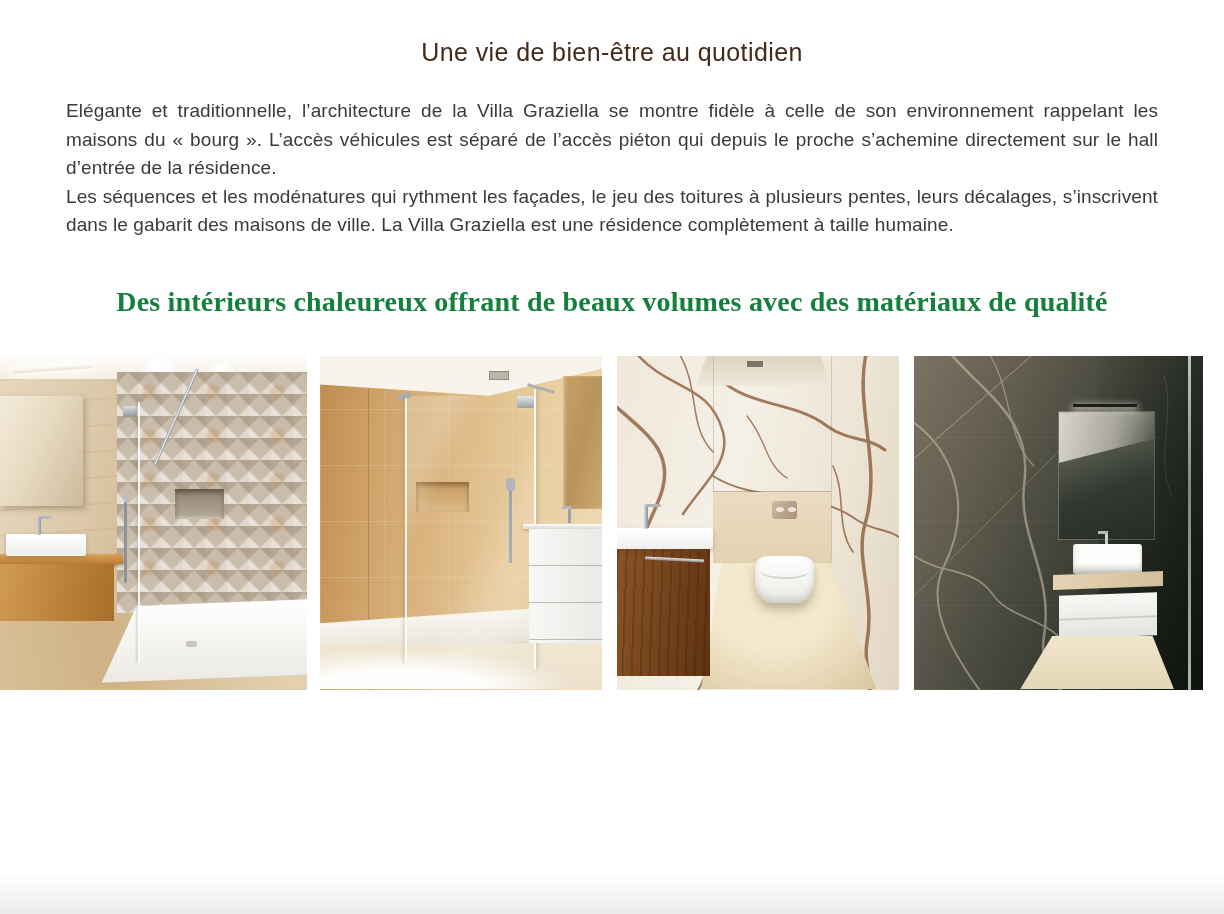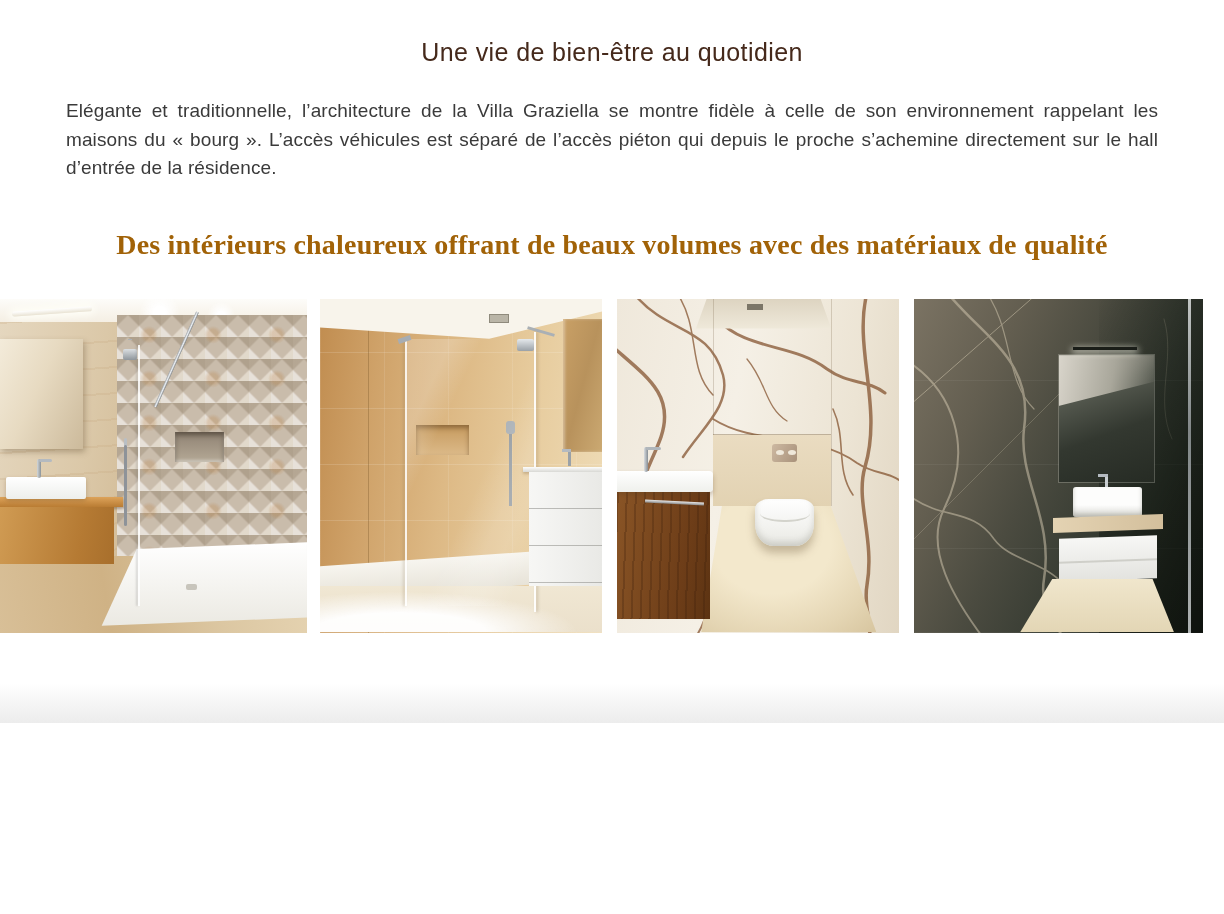--- a/index.html
+++ b/index.html
@@ -1,25 +1,25 @@
 <!DOCTYPE html>
 <html><head>
 <meta charset="utf-8">
 <style>
   html,body{margin:0;padding:0;background:#ffffff;}
-  .page{position:relative;width:1224px;height:723px;background:#ffffff;overflow:hidden;
+  .page{position:relative;width:1224px;height:914px;background:#ffffff;overflow:hidden;
         font-family:"Liberation Sans",sans-serif;}
   .title{margin:38px 0 0;text-align:center;font-size:25px;font-weight:400;
          color:#45291b;letter-spacing:.4px;}
   .body-text{padding:0 66px;margin-top:30px;font-size:19px;line-height:28.5px;
          color:#3a3a3a;text-align:justify;letter-spacing:.1px;}
   .body-text p{margin:0;}
   .body-text p.spaced{margin-top:28px;}
   .subheading{margin:46px 40px 0;text-align:center;font-family:"Liberation Serif",serif;
-         font-weight:700;font-size:28px;color:#a16207;letter-spacing:.2px;}
+         font-weight:700;font-size:28px;color:#15803d;letter-spacing:.2px;}
   .gallery{display:flex;margin-top:38px;}
   .photo{position:relative;overflow:hidden;height:334px;background:#e6dbc8;flex:none;}
   .abs{position:absolute;}
   .ph1{width:307px;margin-right:13px;}
   .ph2{width:282px;margin-right:15px;}
   .ph3{width:282px;margin-right:15px;}
   .ph4{width:289px;}
 
   
   .p1-ceiling{left:0;top:0;width:100%;height:9%;
@@ -180,20 +180,21 @@
 </style>
 </head>
 <body>
 
 <div class="page">
 
   <h1 class="title">Une vie de bien-être au quotidien</h1>
 
   <div class="body-text">
     <p>Elégante et traditionnelle, l’architecture de la Villa Graziella se montre fidèle à celle de son environnement rappelant les maisons du « bourg ». L’accès véhicules est séparé de l’accès piéton qui depuis le proche s’achemine directement sur le hall d’entrée de la résidence.</p>
+    <p>Les séquences et les modénatures qui rythment les façades, le jeu des toitures à plusieurs pentes, leurs décalages, s’inscrivent dans le gabarit des maisons de ville. La Villa Graziella est une résidence complètement à taille humaine.</p>
   </div>
 
   <h2 class="subheading">Des intérieurs chaleureux offrant de beaux volumes avec des matériaux de qualité</h2>
 
   <div class="gallery">
 
     <div class="photo ph1">
       <div class="abs p1-ceiling"></div>
       <div class="abs p1-led"></div>
       <div class="abs p1-leftwall"></div>

